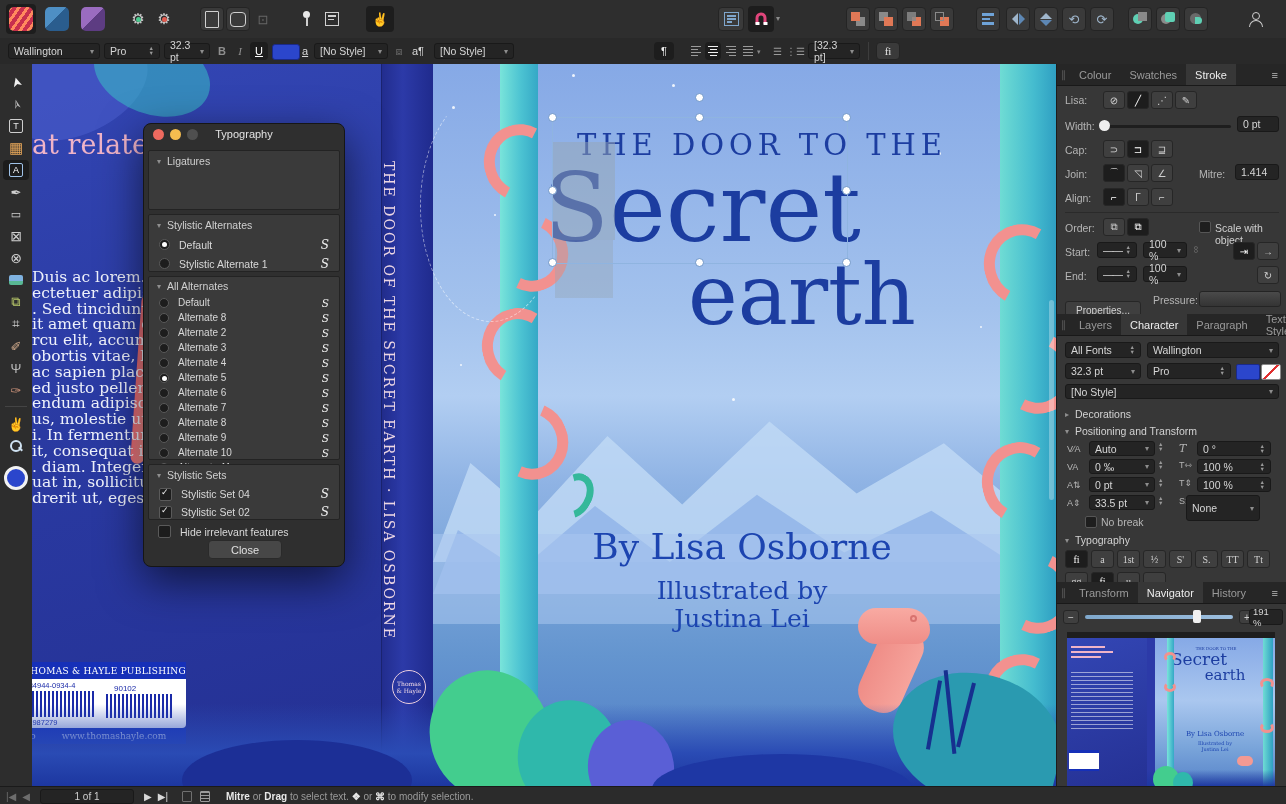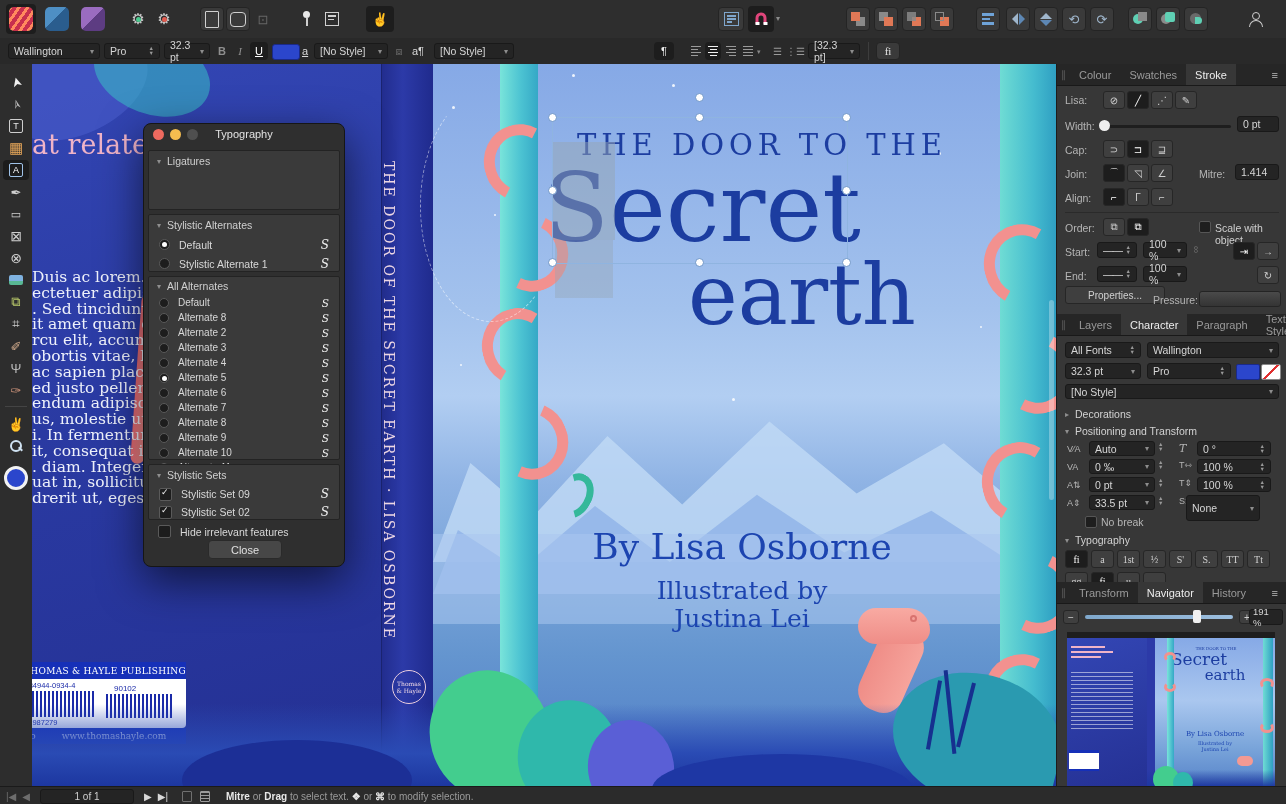--- a/index.html
+++ b/index.html
@@ -573,21 +573,21 @@
     </div>
 
     <div class="tsec" style="top:340px;height:56px">
       <div class="tsec-head">
         <span class="chev">▾</span>
         <span>Stylistic Sets</span>
         </div>
       <div>
         <div class="trow on" style="height:16px">
           <span class="cbx"></span>
-          <span>Stylistic Set 09</span>
+          <span>Stylistic Set 04</span>
             <span class="glyph">S</span>
           </div>
           <div class="trow on" style="height:16px">
           <span class="cbx"></span>
           <span>Stylistic Set 02</span>
             <span class="glyph">S</span>
           </div>
       </div>
     </div>
 
@@ -705,21 +705,21 @@
         </span>
       </div>
     <div class="abs fld" style="left:86px;top:180px;width:44px;height:16px">
         <span>100 %</span>
         <span class="cv">▾</span>
       </div>
     <div class="abs sbtn" style="left:200px;top:180px">
         <span>↻</span>
       </div>
 
-    <div class="abs sbtn" style="left:8px;top:200px;width:100px">
+    <div class="abs sbtn" style="left:8px;top:215px;width:76px">
         <span>Properties...</span>
       </div>
     <span class="abs plabel" style="left:96px;top:208px">Pressure:</span>
     <div class="abs" style="left:142px;top:205px;width:80px;height:14px;background:linear-gradient(180deg,#4a4a4a,#343434);border:1px solid #242424;border-radius:3px"></div>
   </div>
 
   <div class="abs tabbar" style="left:1056px;top:314px;width:230px;height:22px">
     <span class="grip">∥</span>
     <span class="tab">Layers</span>
     <span class="tab active">Character</span>

